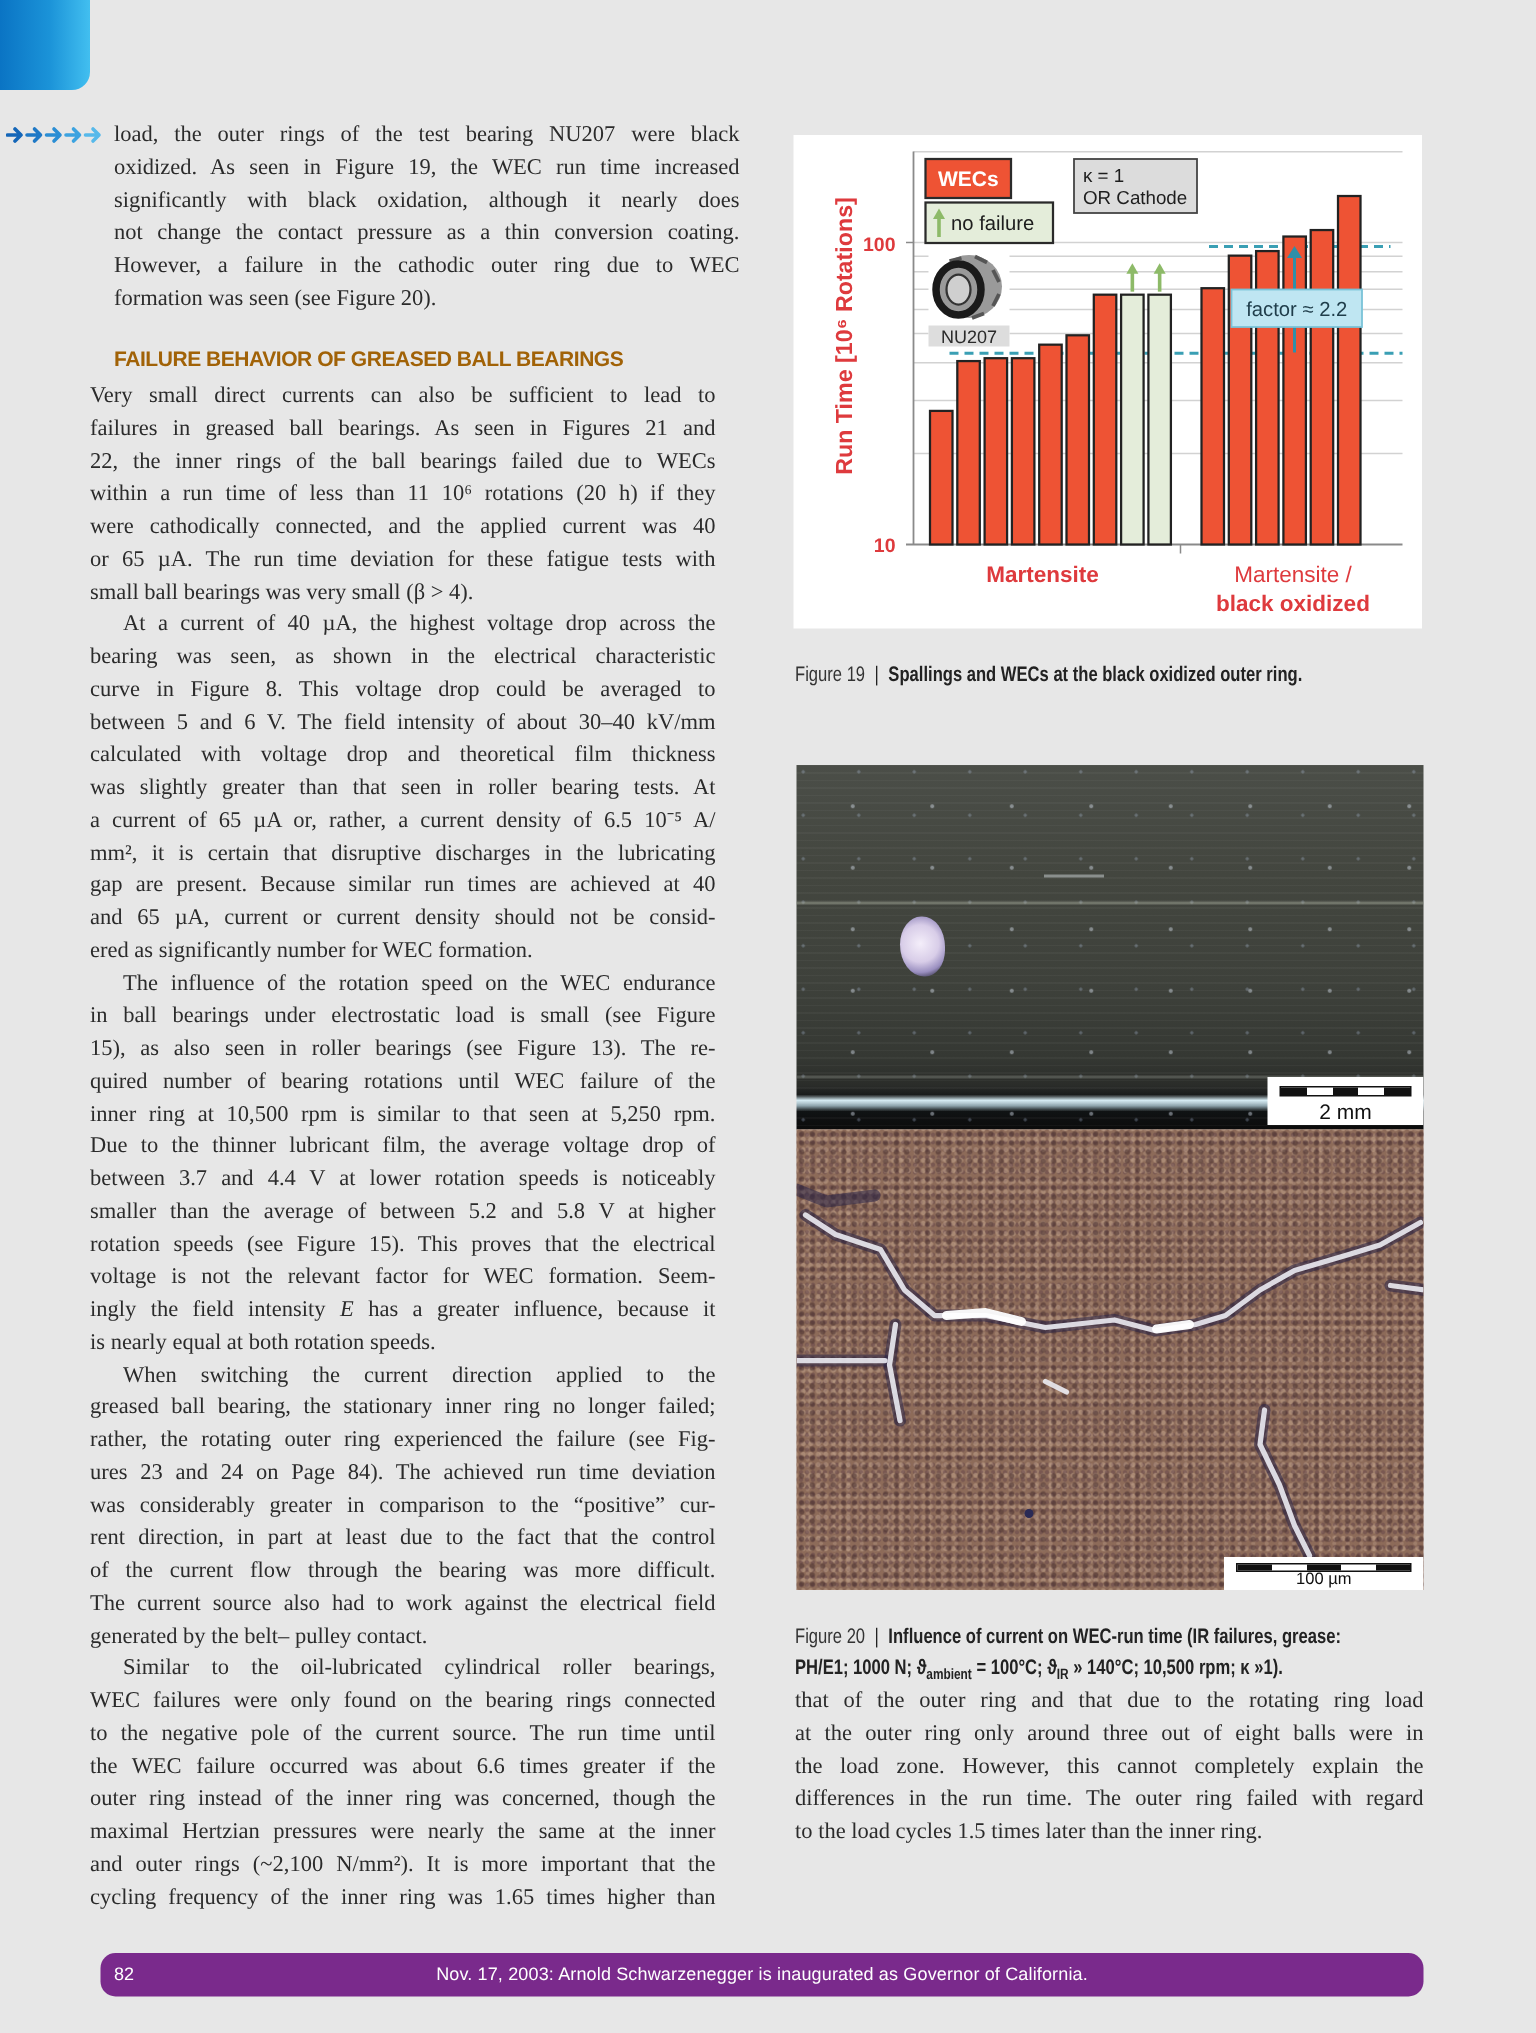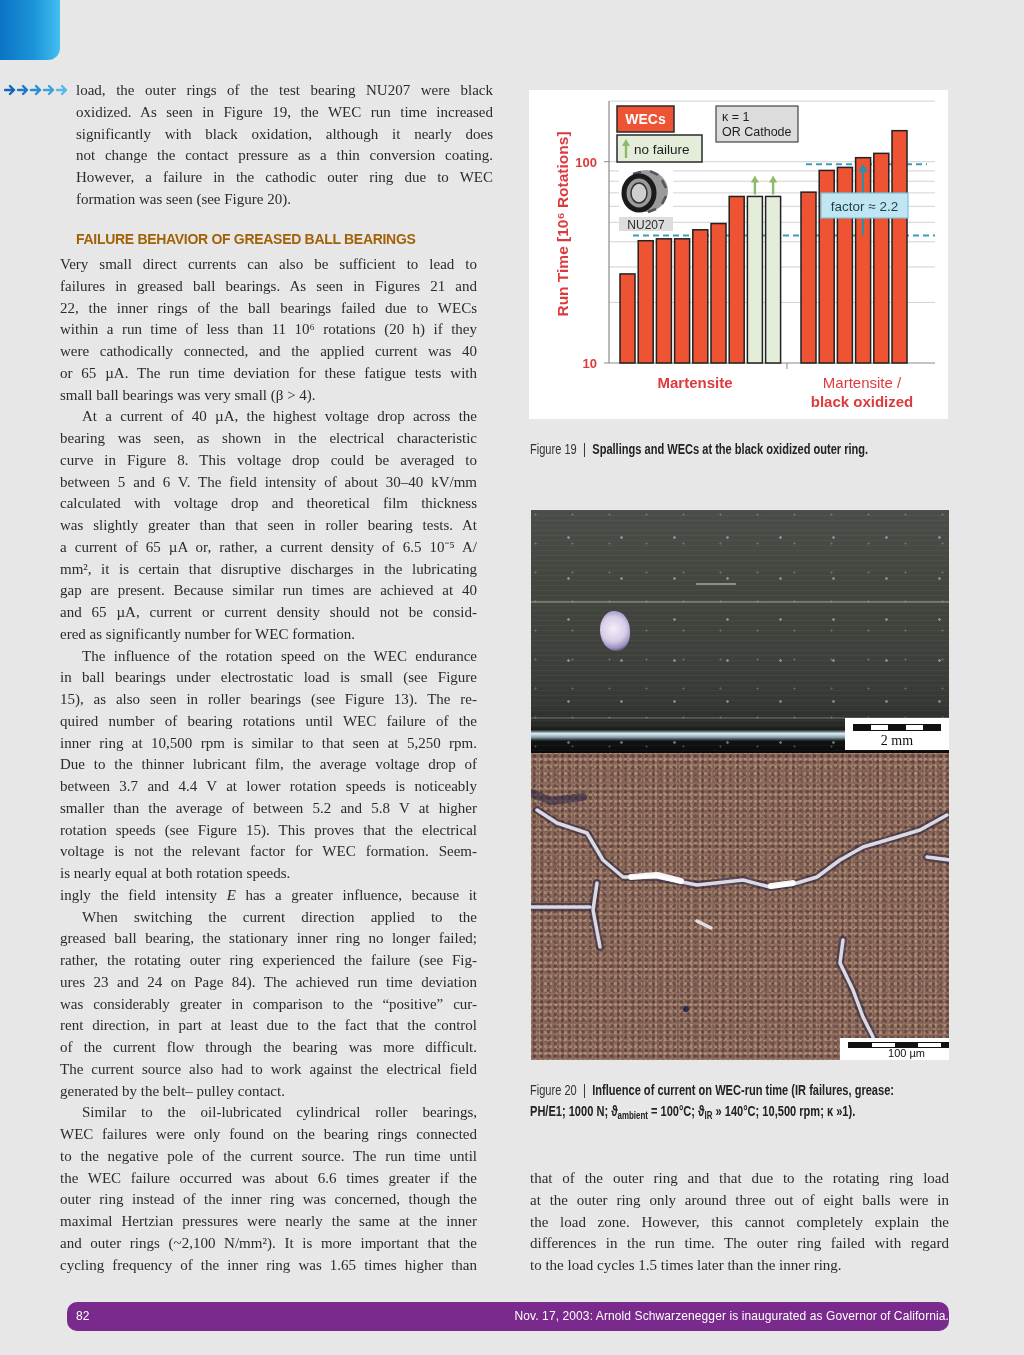--- a/index.html
+++ b/index.html
@@ -76,21 +76,21 @@
       radial-gradient(circle, rgba(190,160,140,0.35) 0 1px, rgba(0,0,0,0) 1.6px);
     background-size: 7px 6px, 5px 7px, 4px 5px, 9px 4px;
     background-position: 0 0, 2px 3px, 1px 1px, 3px 2px;
   }
   .photo-bot svg { position: absolute; left: 0; top: 0; }
   .footer {
     position: absolute; left: 67px; top: 1302px; width: 882px; height: 29px; border-radius: 10px;
     background: #7a2a8c; color: #ffffff; font-family: "Liberation Sans", sans-serif; font-size: 12px;
   }
   .footer .pnum { position: absolute; left: 9px; top: 0; line-height: 29px; font-weight: normal; }
-  .footer .note { position: absolute; left: 0; right: 0; top: 0; line-height: 29px; text-align: right; letter-spacing: 0.1px; }
+  .footer .note { position: absolute; left: 0; right: 0; top: 0; line-height: 29px; text-align: center; letter-spacing: 0.1px; }
 </style>
 </head>
 <body>
 
 <div class="tab"></div>
 
 <svg class="arrows" viewBox="0 0 66 14" width="66" height="14">
   <g stroke-width="2.4" fill="none" stroke-linecap="round" stroke-linejoin="round">
     <path d="M1 7 H10 M6 3 L10 7 L6 11" stroke="#1466b8"></path>
     <path d="M14 7 H23 M19 3 L23 7 L19 11" stroke="#1f79c6"></path>
@@ -141,22 +141,22 @@
     <div class="ln ind">The influence of the rotation speed on the WEC endurance</div>
     <div class="ln">in ball bearings under electrostatic load is small (see Figure</div>
     <div class="ln">15), as also seen in roller bearings (see Figure 13). The re-</div>
     <div class="ln">quired number of bearing rotations until WEC failure of the</div>
     <div class="ln">inner ring at 10,500 rpm is similar to that seen at 5,250 rpm.</div>
     <div class="ln">Due to the thinner lubricant film, the average voltage drop of</div>
     <div class="ln">between 3.7 and 4.4 V at lower rotation speeds is noticeably</div>
     <div class="ln">smaller than the average of between 5.2 and 5.8 V at higher</div>
     <div class="ln">rotation speeds (see Figure 15). This proves that the electrical</div>
     <div class="ln">voltage is not the relevant factor for WEC formation. Seem-</div>
+    <div class="ln"><span>ingly the field intensity </span><i>E</i><span> has a greater influence, because it</span></div>
     <div class="ln last">is nearly equal at both rotation speeds.</div>
-    <div class="ln"><span>ingly the field intensity </span><i>E</i><span> has a greater influence, because it</span></div>
   </div>
 
   <div>
     <div class="ln ind">When switching the current direction applied to the</div>
     <div class="ln">greased ball bearing, the stationary inner ring no longer failed;</div>
     <div class="ln">rather, the rotating outer ring experienced the failure (see Fig-</div>
     <div class="ln">ures 23 and 24 on Page 84). The achieved run time deviation</div>
     <div class="ln">was considerably greater in comparison to the “positive” cur-</div>
     <div class="ln">rent direction, in part at least due to the fact that the control</div>
     <div class="ln">of the current flow through the bearing was more difficult.</div>
@@ -267,21 +267,21 @@
 <div class="caption" style="top:440px; line-height:18px;">
   <span class="lbl">Figure 19</span><span class="sep">|</span><b>Spallings and WECs at the black oxidized outer ring.</b>
 </div>
 
 <div class="photo-top">
   <div class="dots"></div>
   <div class="streak1"></div>
   <div class="streak2"></div>
   <div class="streak3"></div>
   <div class="spall"></div>
-  <div class="scalebox" style="left:314px; top:208px; width:104px; height:32px;font-family:Liberation Serif, serif;">
+  <div class="scalebox" style="left:314px; top:208px; width:104px; height:32px;">
     <div class="bar"></div>
     <div class="txt" style="font-size:14px;">2 mm</div>
   </div>
 </div>
 
 <div class="photo-bot">
   <svg width="418" height="307" viewBox="0 0 418 307">
     <g fill="none" stroke-linecap="round" stroke-linejoin="round">
       <g stroke="rgba(40,35,70,0.55)" stroke-width="8">
         <polyline points="0,40 20,48 52,44"></polyline>
@@ -299,32 +299,32 @@
         <polyline points="312,187 309,210 322,237 332,264 342,284"></polyline>
         <polyline points="166,168 180,175"></polyline>
       </g>
       <g stroke="rgba(255,255,255,0.95)" stroke-width="6">
         <polyline points="100,124 126,122 150,128"></polyline>
         <polyline points="240,133 262,130"></polyline>
       </g>
     </g>
     <circle cx="155" cy="256" r="3" fill="#2a2a55"></circle>
   </svg>
-  <div class="scalebox" style="left:285px; top:285px; width:133px; height:22px;margin-left:24px;">
+  <div class="scalebox" style="left:285px; top:285px; width:133px; height:22px;">
     <div class="bar" style="top:4px; height:4px;"></div>
     <div class="txt" style="font-size:11px;">100 µm</div>
   </div>
 </div>
 
 <div class="caption" style="top:1080px; line-height:21px;">
   <div><span class="lbl">Figure 20</span><span class="sep">|</span><b>Influence of current on WEC-run time (IR failures, grease:</b></div>
   <div><b><span>PH/E1; 1000 N; ϑ</span><sub>ambient</sub><span> = 100°C; ϑ</span><sub>IR</sub><span> » 140°C; 10,500 rpm; κ »1).</span></b></div>
 </div>
 
-<div class="col" style="left:530px; top:1168px; width:419px;">
+<div class="col" style="left:530px; top:1124px; width:419px;">
   <div class="ln">that of the outer ring and that due to the rotating ring load</div>
   <div class="ln">at the outer ring only around three out of eight balls were in</div>
   <div class="ln">the load zone. However, this cannot completely explain the</div>
   <div class="ln">differences in the run time. The outer ring failed with regard</div>
   <div class="ln last">to the load cycles 1.5 times later than the inner ring.</div>
 </div>
 
 <div class="footer">
   <span class="note">Nov. 17, 2003: Arnold Schwarzenegger is inaugurated as Governor of California.</span>
   <span class="pnum">82</span>

